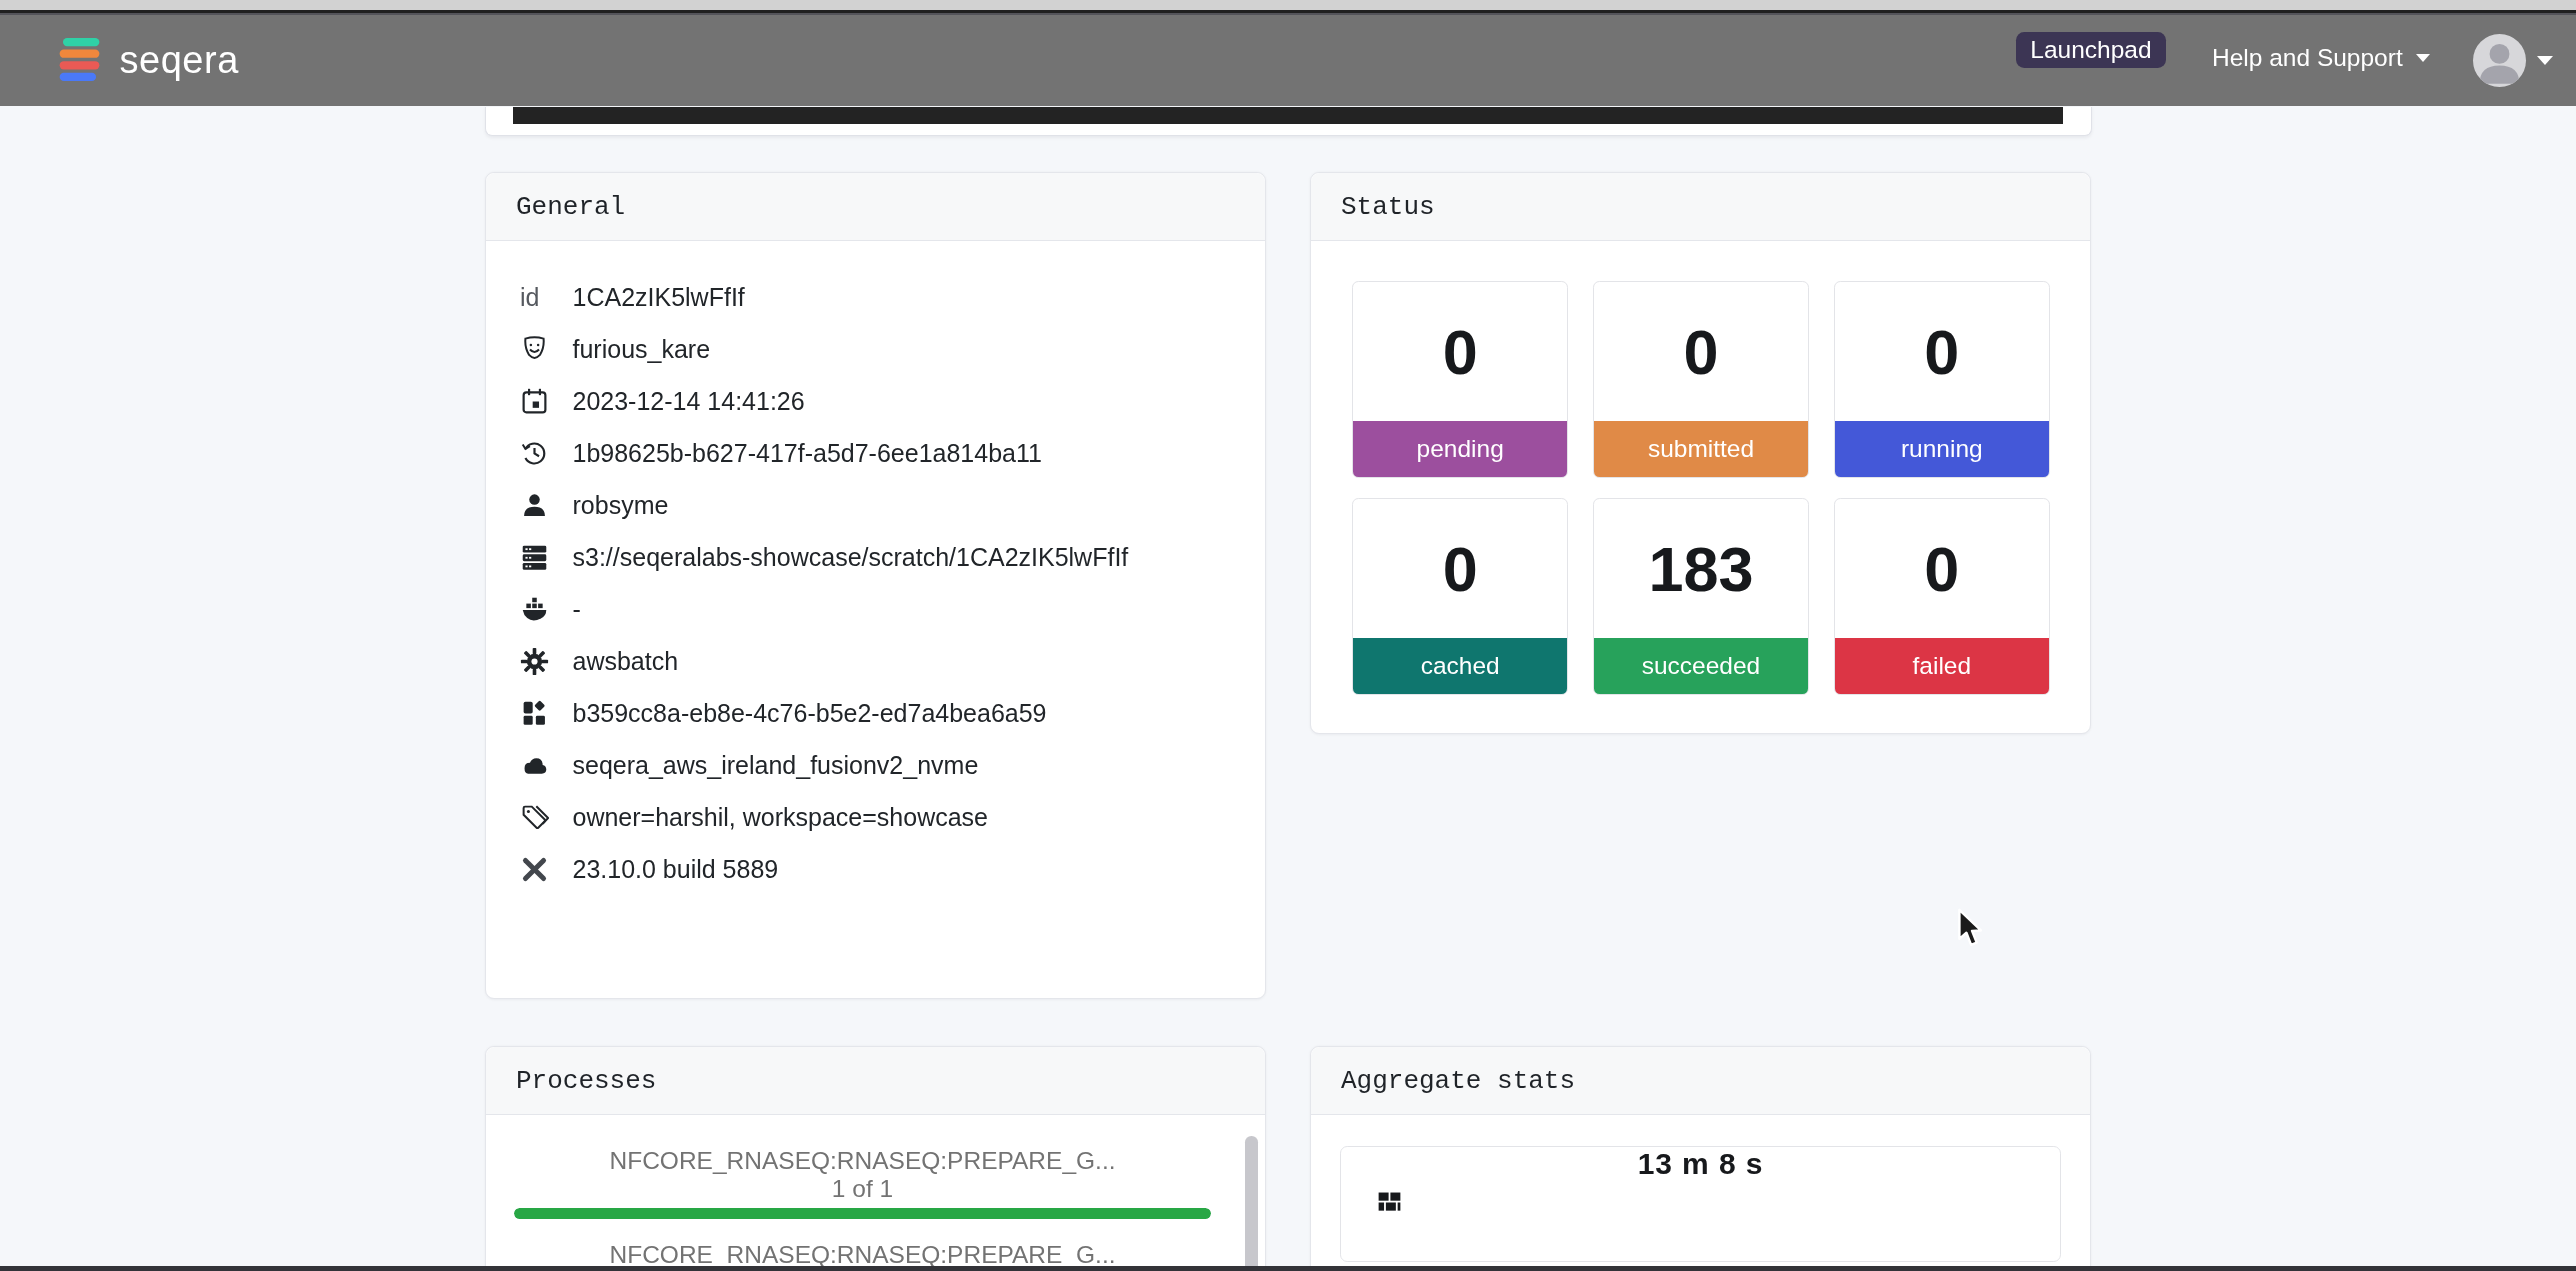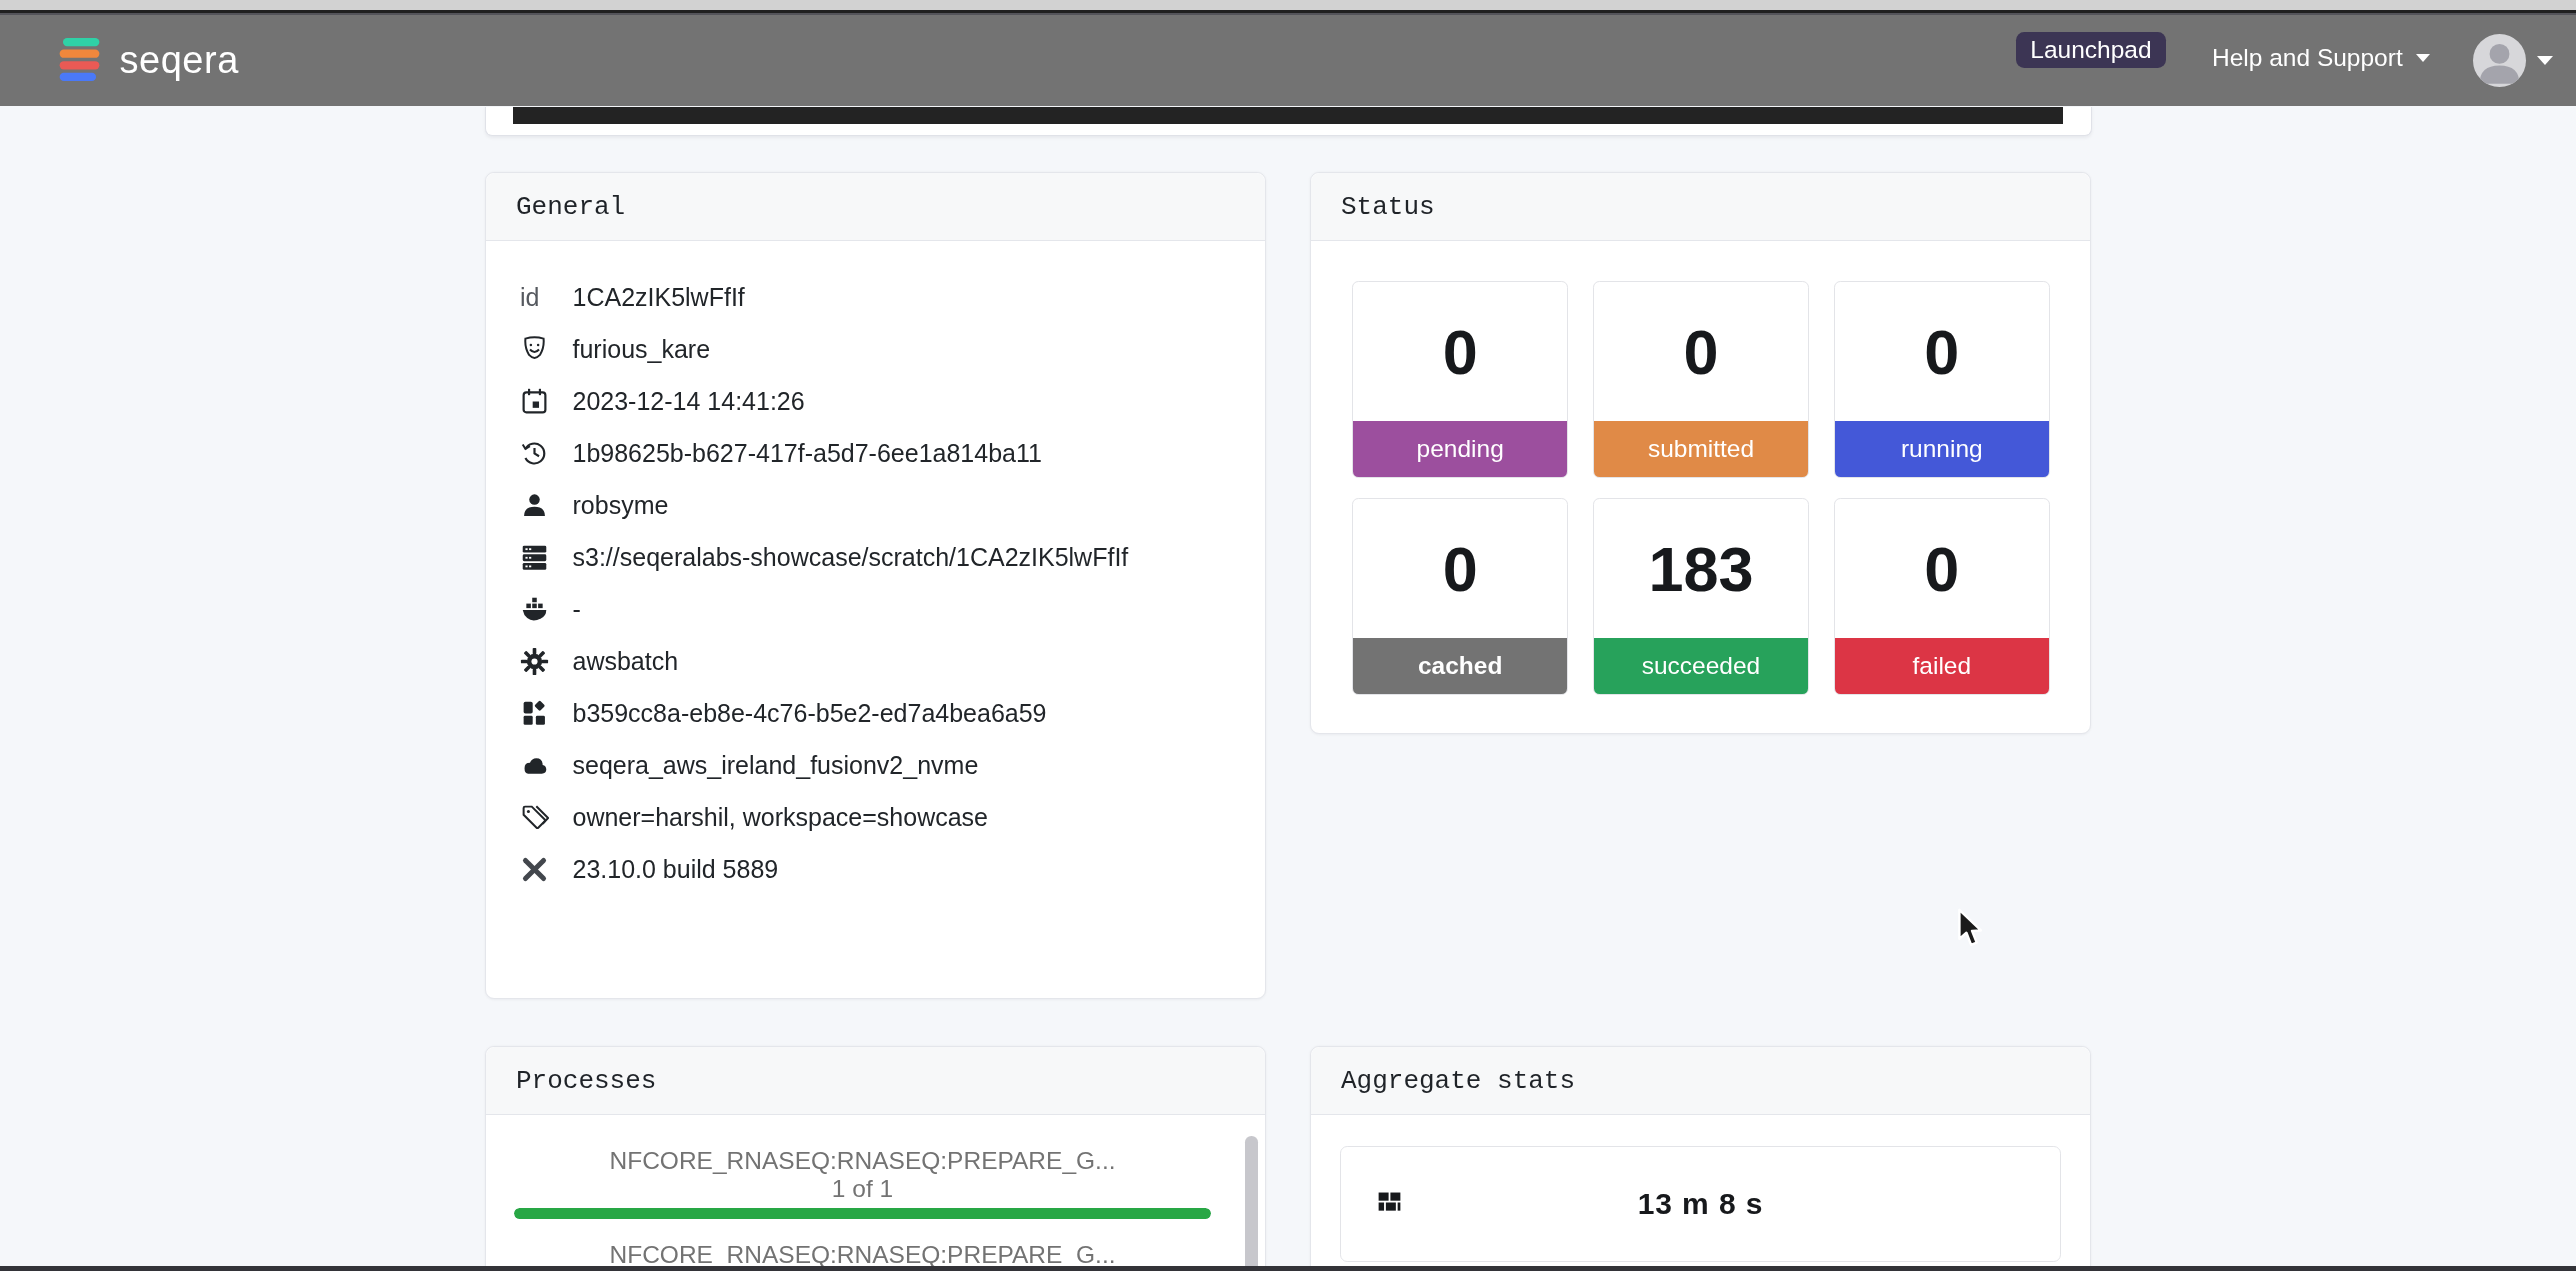--- a/index.html
+++ b/index.html
@@ -71,21 +71,21 @@
   .p-item { width:697px; margin-bottom:22px; }
   .p-top { display:flex; justify-content:space-between; align-items:center;
     font-size:24.5px; color:#737373; margin-bottom:5.4px;flex-direction:column; }
   .p-bar { height:11px; border-radius:5.4px; background:#e9ecef; overflow:hidden; }
   .p-fill { height:100%; border-radius:5.4px; background:#28a745; }
   .p-scroll { position:absolute; right:7.2px; top:89px; width:12.7px; height:254px;
     background:#c7c7cc; border-radius:6.3px; }
 
   
   .agg-card { margin:31px 29px 0 29px; height:116px; border:0.9px solid #e3e4e8;
-    border-radius:7.2px; position:relative; display:flex; align-items:center; background:#fff; }
+    border-radius:7.2px; position:relative; display:flex; background:#fff; }
   .agg-icon { position:absolute; left:34px; top:50%; transform:translateY(-50%); }
   .agg-val { width:100%; text-align:center; font-size:30px; font-weight:700; color:#17191c; letter-spacing:0.9px; }
   .agg-next { margin:3.6px 29px 0 29px; height:54px; background:#f2f3f5;
     border:0.9px solid #e3e4e8; border-radius:7.2px 7.2px 0 0; }
 
   .cursor { left:1956px; top:908px; z-index:70; }
 </style>
 </head>
 <body>
 
@@ -289,21 +289,21 @@
     <div class="s-card">
       <div class="s-count">0</div>
       <div class="s-foot" style="background-color: rgb(224, 138, 71);">submitted</div>
     </div>
     <div class="s-card">
       <div class="s-count">0</div>
       <div class="s-foot" style="background-color: rgb(68, 88, 216);">running</div>
     </div>
     <div class="s-card">
       <div class="s-count">0</div>
-      <div class="s-foot" style="background-color: #737373; font-weight: bold;">cached</div>
+      <div class="s-foot" style="background-color: #0f766e;">cached</div>
     </div>
     <div class="s-card">
       <div class="s-count">183</div>
       <div class="s-foot" style="background-color: rgb(39, 162, 91);">succeeded</div>
     </div>
     <div class="s-card">
       <div class="s-count">0</div>
       <div class="s-foot" style="background-color: rgb(220, 53, 69);">failed</div>
     </div>
 

